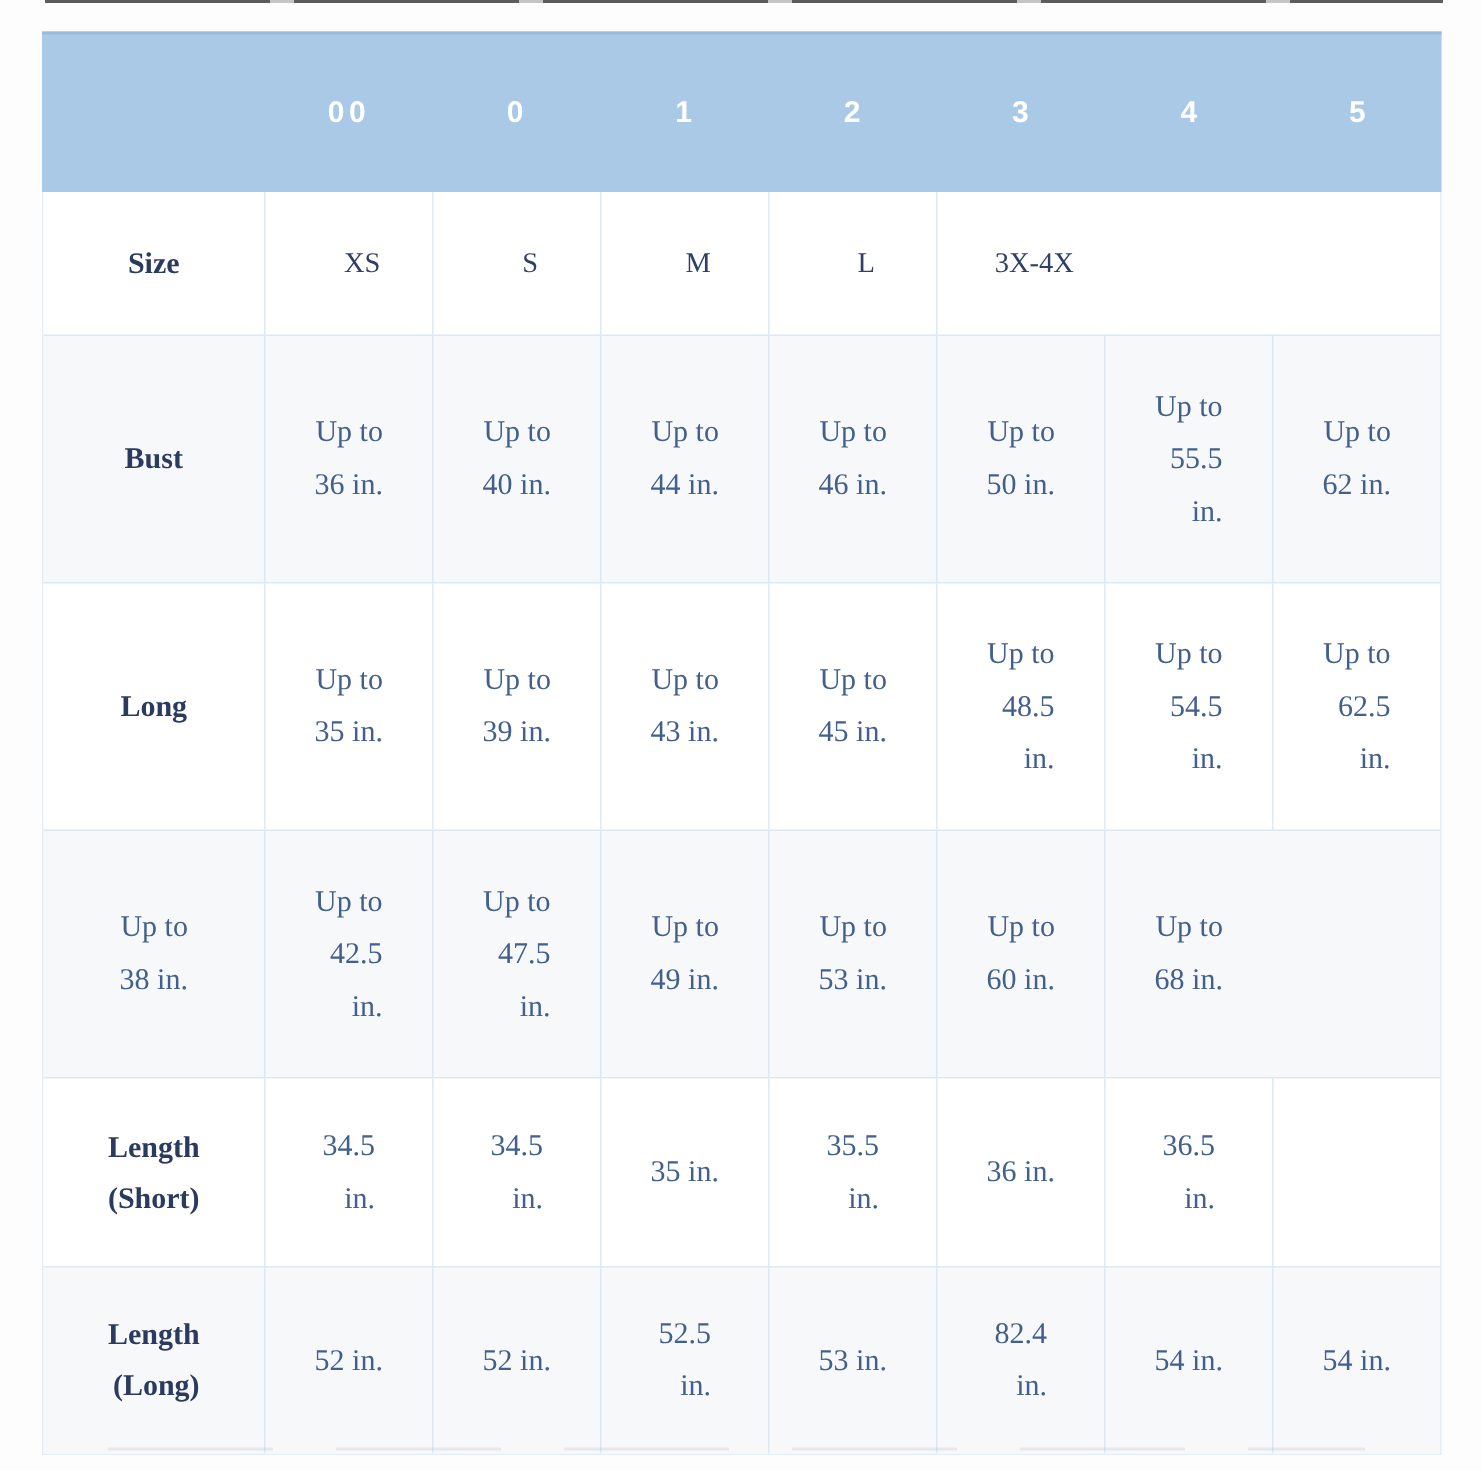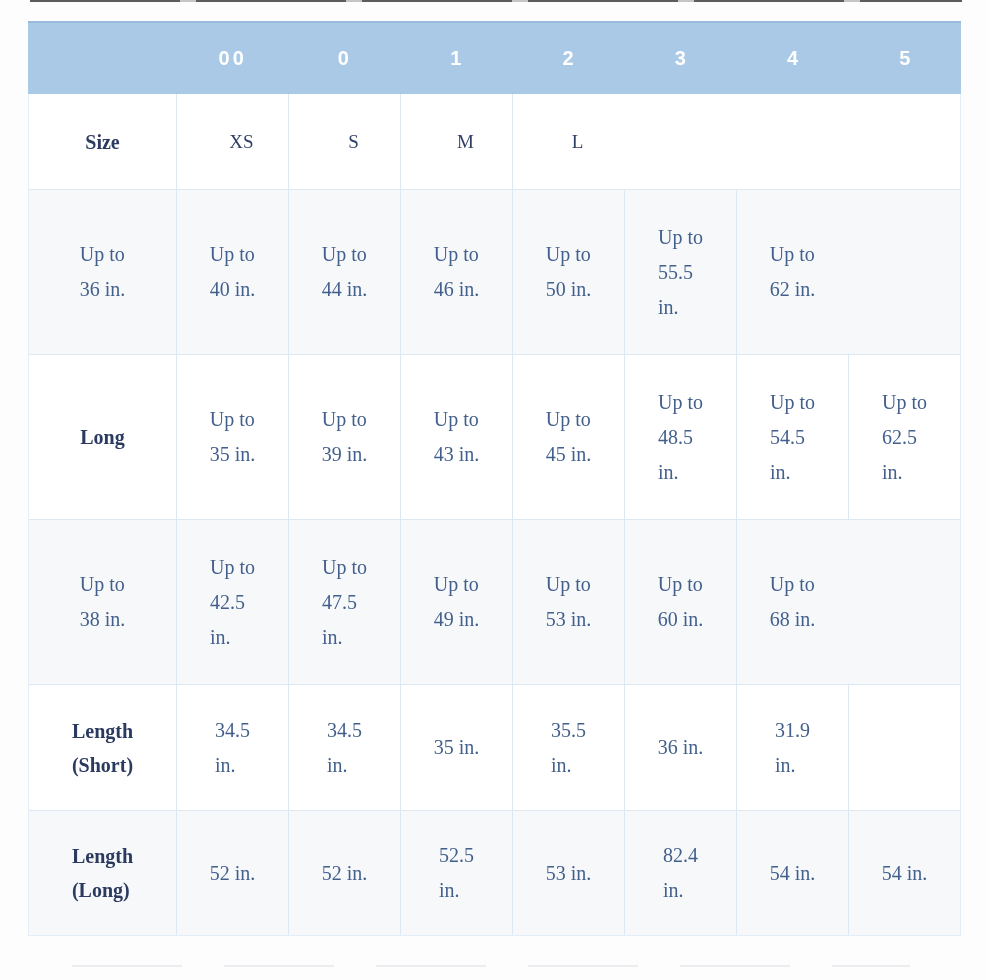--- a/index.html
+++ b/index.html
@@ -18,36 +18,36 @@
 
   .top-rule{position:absolute;left:30px;top:0;width:932px;height:2px;
     background:repeating-linear-gradient(90deg,rgba(52,52,56,.8) 0 150px,rgba(52,52,56,.28) 150px 166px);}
   .bottom-artifact{position:absolute;left:72px;top:965px;width:838px;height:2px;
     background:repeating-linear-gradient(90deg,rgba(140,150,170,.16) 0 110px,transparent 110px 152px);}
 
   .chart{position:absolute;left:28px;top:21px;width:933px;
     border-left:1px solid #e4eef8;border-right:1px solid #e4eef8;border-bottom:1px solid #e4eef8;
     background:#ffffff;}
 
-  .hrow{display:grid;grid-template-columns:147px repeat(7,1fr);height:73px;
+  .hrow{display:grid;grid-template-columns:147px repeat(7,1fr);height:107px;
     background:var(--header-bg);border-top:2px solid var(--header-edge);
     margin-left:-1px;margin-right:-1px;}
   .hcell{display:flex;align-items:center;justify-content:center;
     font-family:"Liberation Sans","DejaVu Sans",sans-serif;font-weight:700;
     font-size:20px;color:#ffffff;letter-spacing:3px;text-indent:3px;}
 
   .brow{display:grid;grid-template-columns:147px repeat(7,1fr);background:#ffffff;}
   .brow.alt{background:var(--alt);}
   .brow + .brow{border-top:1px solid var(--grid);}
   .r-size{height:95px;}
   .r-measure{height:165px;}
   .r-short{height:126px;}
   .r-long{height:125px;}
 
-  .cell{display:flex;align-items:center;justify-content:center;text-align:left;
+  .cell{display:flex;align-items:center;justify-content:center;text-align:right;
     white-space:pre-line;padding:6px 10px;line-height:1.75;}
   .cell + .cell{border-left:1px solid var(--grid);}
 
   .label-cell{font-weight:700;font-size:20px;color:var(--label-navy);line-height:1.7;}
   .size-val{font-size:19px;color:#2f3f66;padding-left:28px;}
   .meas-val{font-size:20px;color:var(--value-blue);}
 </style>
 </head>
 <body>
 
@@ -66,23 +66,25 @@
       <div class="hcell">4</div>
       <div class="hcell">5</div>
     </div>
 
     <div class="brow r-size">
       <div class="cell label-cell">Size</div>
       <div class="cell size-val">XS</div>
       <div class="cell size-val">S</div>
       <div class="cell size-val">M</div>
       <div class="cell size-val">L</div>
+      <div class="cell size-val">3X-4X</div>
     </div>
 
     <div class="brow r-measure alt">
+      <div class="cell label-cell">Bust</div>
       <div class="cell meas-val">Up to
 36 in.</div>
       <div class="cell meas-val">Up to
 40 in.</div>
       <div class="cell meas-val">Up to
 44 in.</div>
       <div class="cell meas-val">Up to
 46 in.</div>
       <div class="cell meas-val">Up to
 50 in.</div>
@@ -137,21 +139,21 @@
       <div class="cell label-cell">Length
 (Short)</div>
       <div class="cell meas-val">34.5
 in.</div>
       <div class="cell meas-val">34.5
 in.</div>
       <div class="cell meas-val">35 in.</div>
       <div class="cell meas-val">35.5
 in.</div>
       <div class="cell meas-val">36 in.</div>
-      <div class="cell meas-val">31.9
+      <div class="cell meas-val">36.5
 in.</div>
       <div class="cell meas-val"></div>
     </div>
 
     <div class="brow r-long alt">
       <div class="cell label-cell">Length
 (Long)</div>
       <div class="cell meas-val">52 in.</div>
       <div class="cell meas-val">52 in.</div>
       <div class="cell meas-val">52.5

